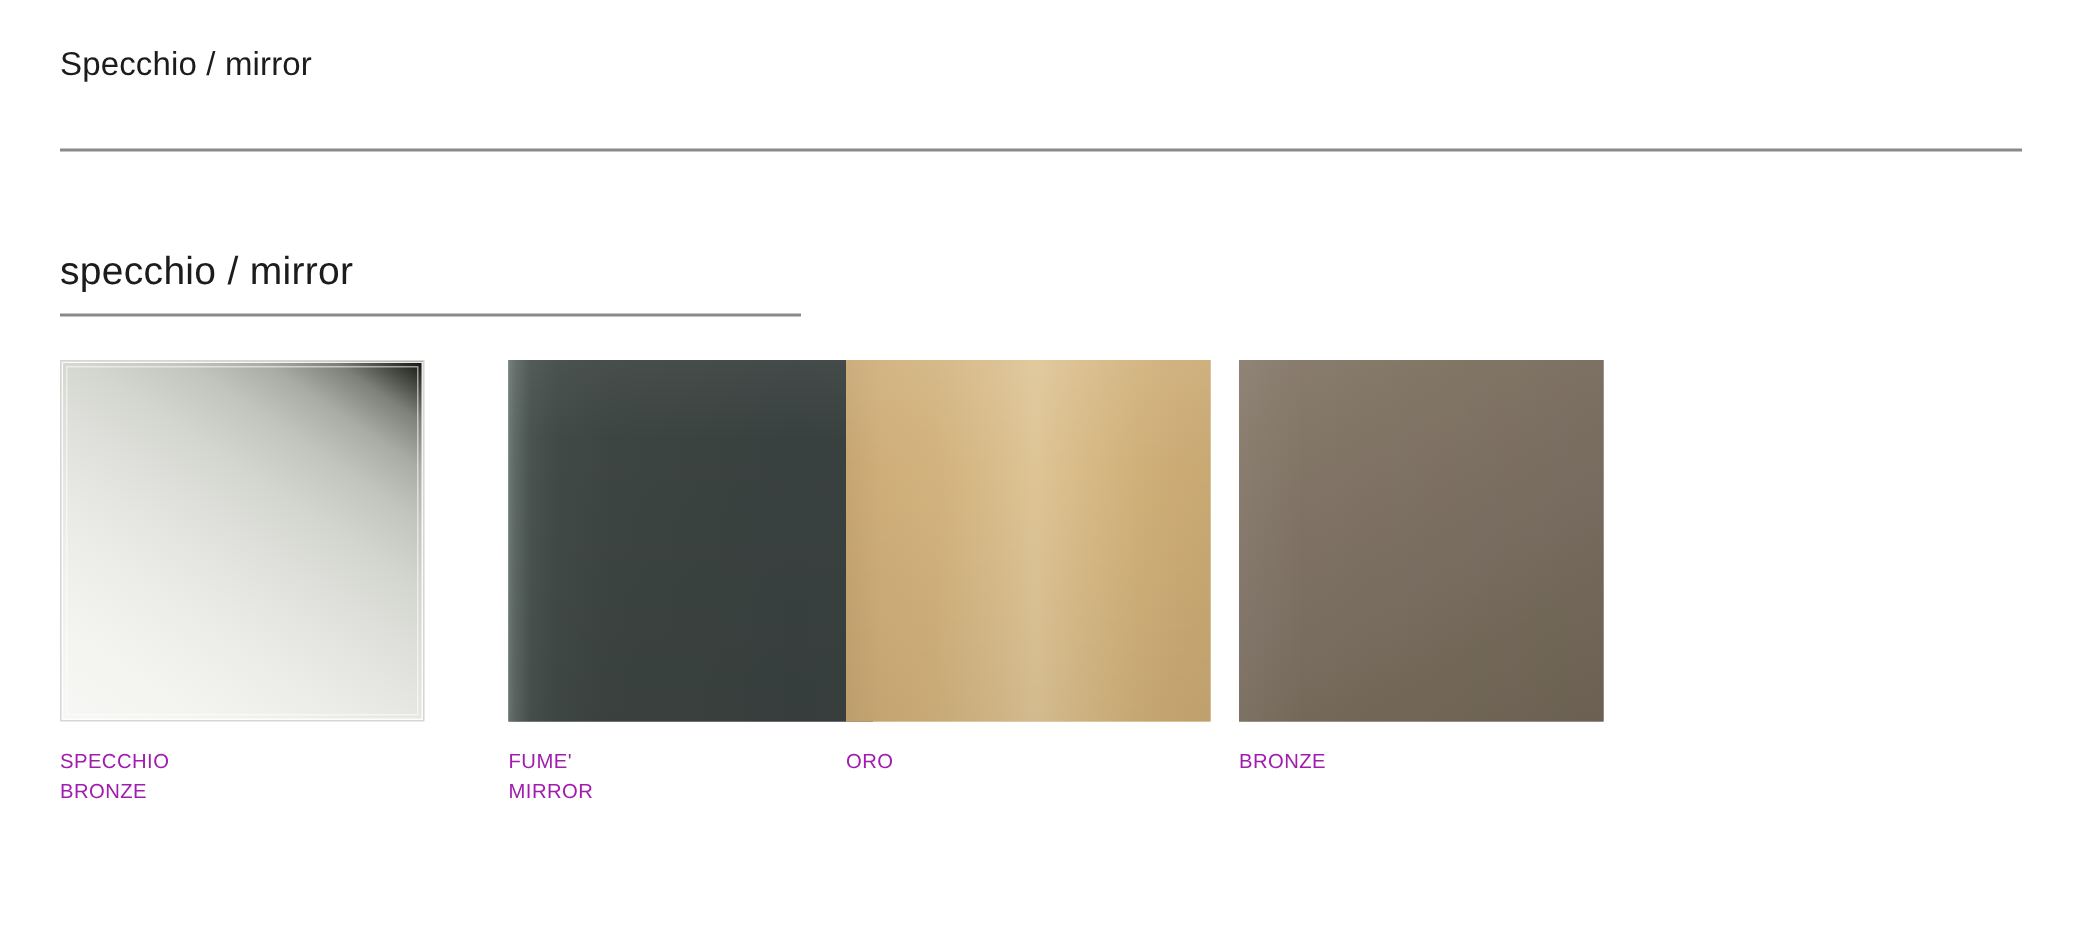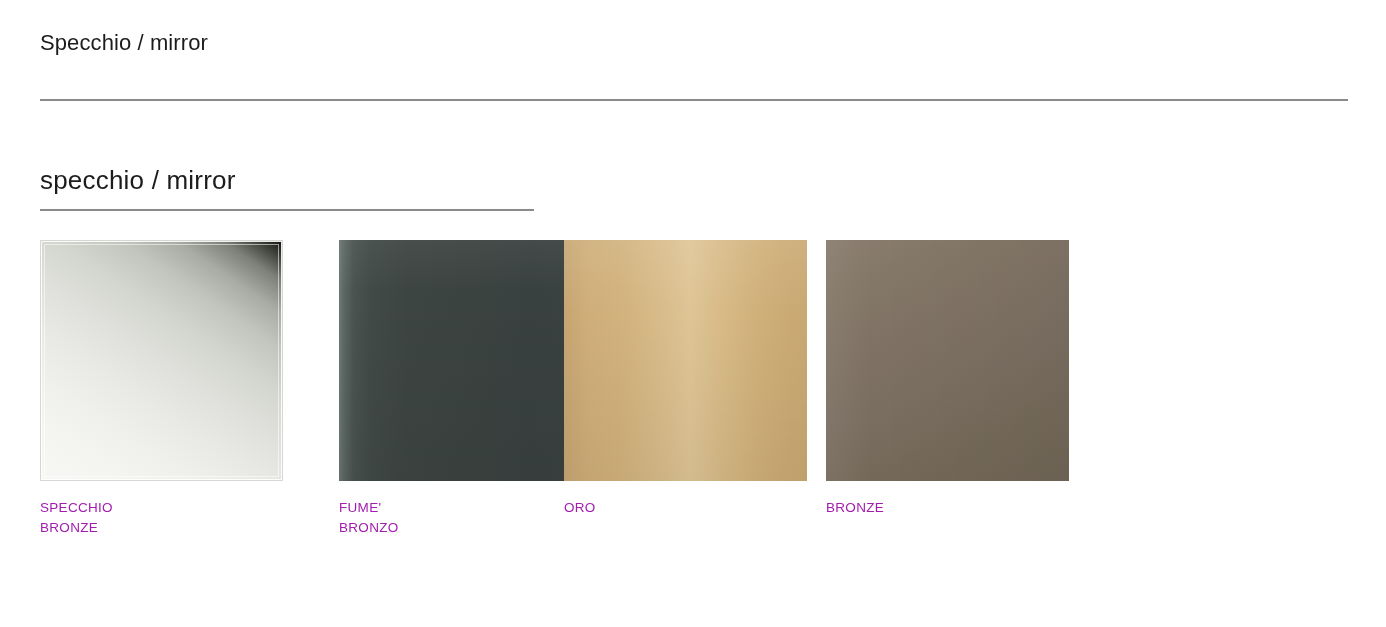--- a/index.html
+++ b/index.html
@@ -207,21 +207,21 @@
       <div class="swatch-caption">
         <span class="caption-line">SPECCHIO</span>
         <span class="caption-line">BRONZE</span>
       </div>
     </div>
 
     <div class="swatch-cell" data-index="1">
       <div class="swatch-tile tile-smoked"></div>
       <div class="swatch-caption">
         <span class="caption-line">FUME'</span>
-        <span class="caption-line">BRONZO</span>
+        <span class="caption-line">MIRROR</span>
       </div>
     </div>
 
     <div class="swatch-cell" data-index="2">
       <div class="swatch-tile tile-gold"></div>
       <div class="swatch-caption">
         <span class="caption-line">ORO</span>
       </div>
     </div>
 

